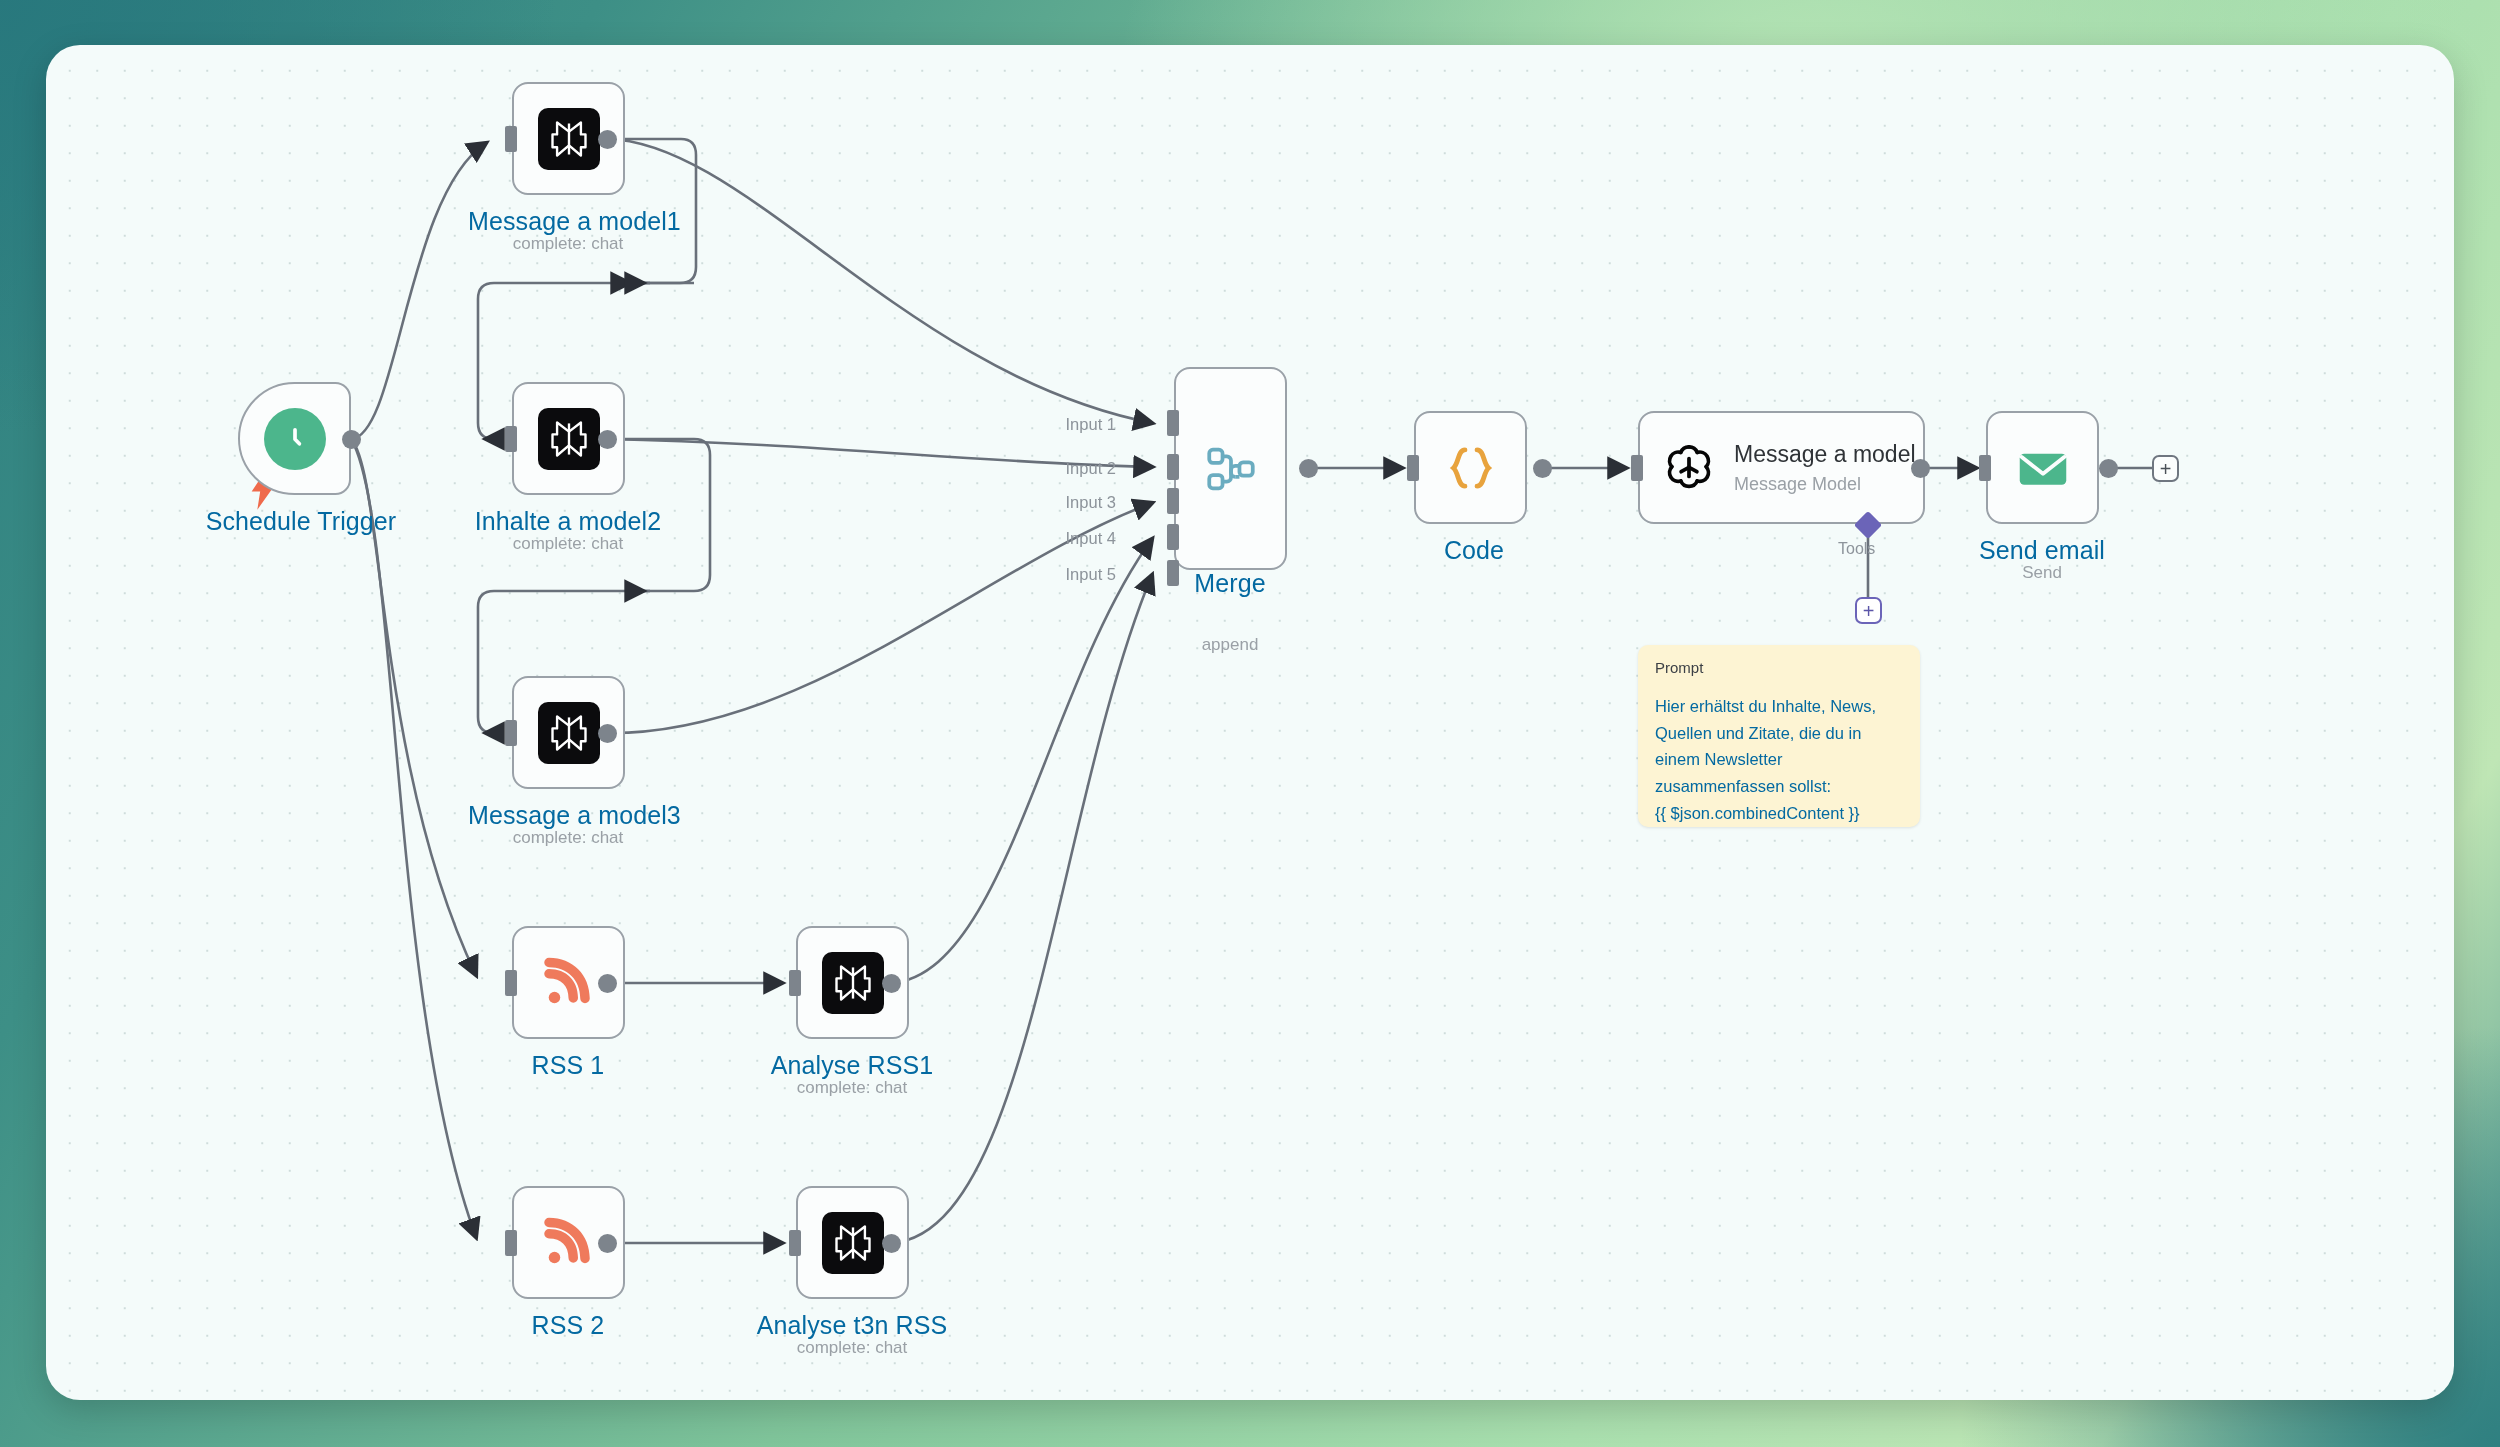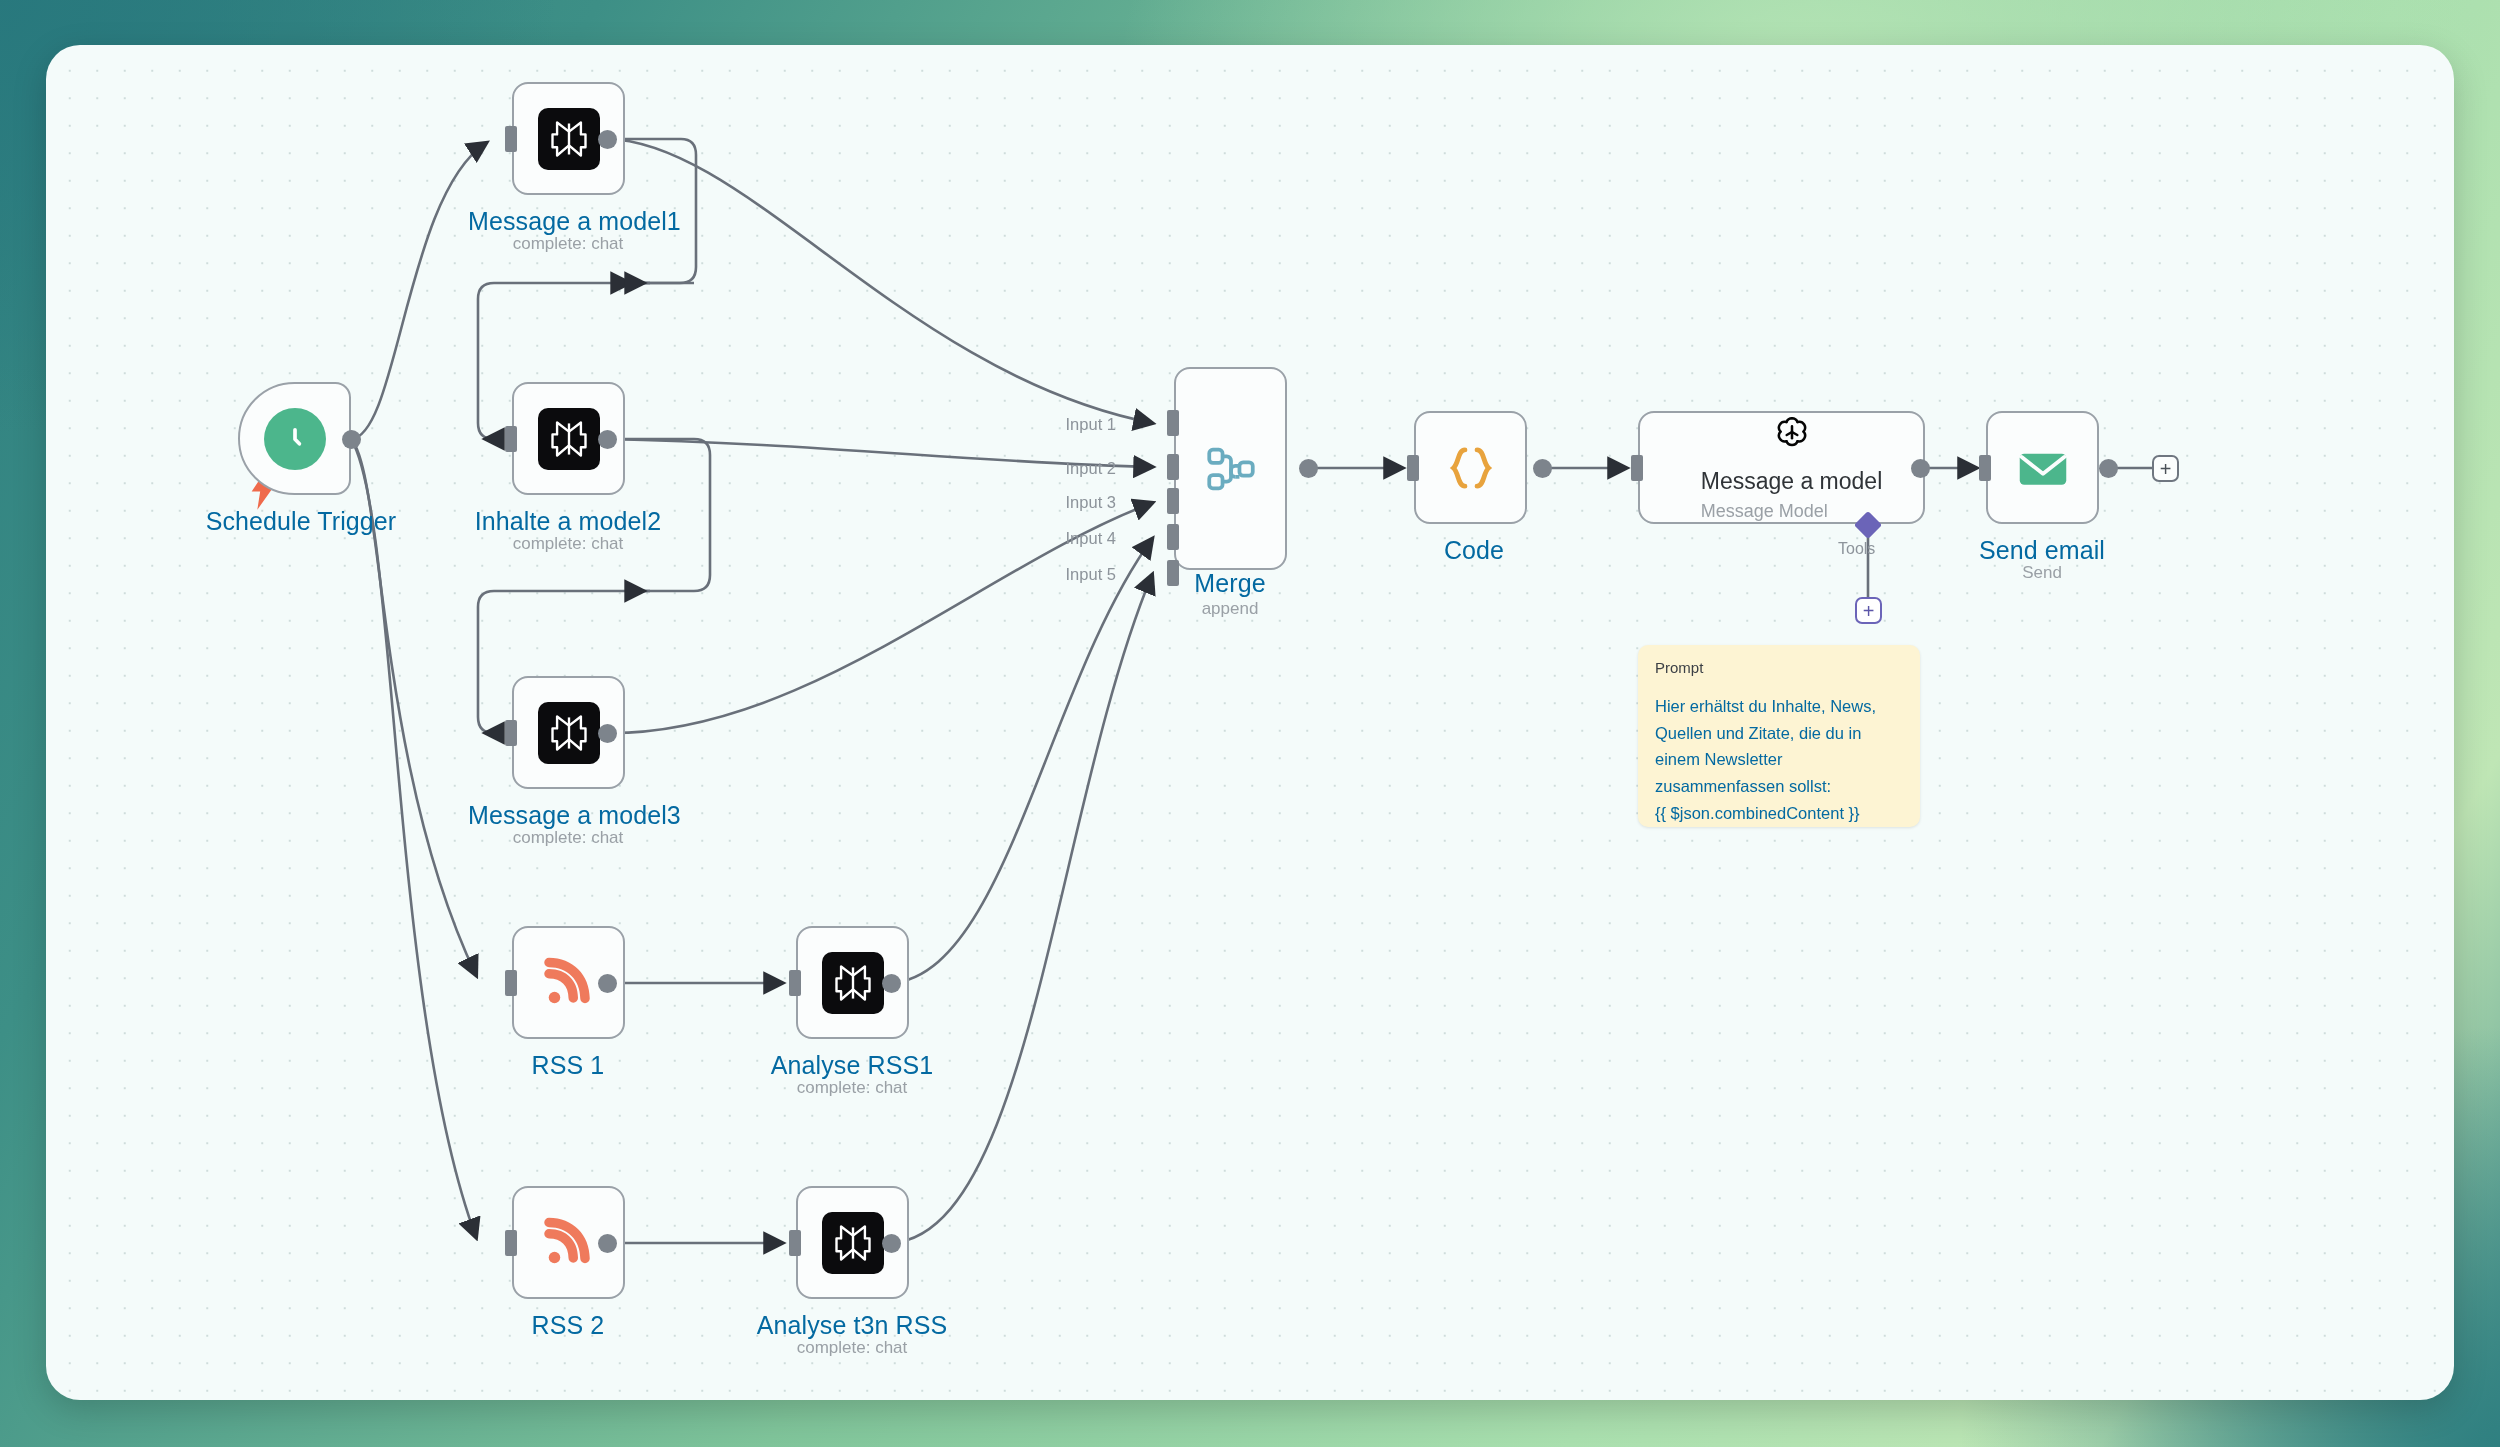--- a/index.html
+++ b/index.html
@@ -28,21 +28,21 @@
     background-image:radial-gradient(circle, #c7d6d6 1.1px, transparent 1.2px);
     background-size:27.5px 27.5px;background-position:10px 12px;opacity:.85;}
 
   svg.edges{position:absolute;left:0;top:0;width:2408px;height:1355px;overflow:visible;}
   .wire{fill:none;stroke:#69707a;stroke-width:2.6;}
   .arrowfill{fill:#2b2f36;}
 
   
   .node{position:absolute;box-sizing:border-box;background:#fbfdfd;
         border:2.4px solid #9aa1a8;border-radius:16px;
-        display:flex;align-items:center;justify-content:center;flex-direction:column;}
+        display:flex;align-items:center;justify-content:center;}
   .node.sq{width:113px;height:113px;}
   .trigger{width:113px;height:113px;border-radius:58px 16px 16px 58px;}
   .merge{width:113px;height:203px;border-radius:16px;}
   .wide{width:287px;height:113px;border-radius:16px;justify-content:flex-start;padding-left:20px;gap:16px;}
 
   .lbl{position:absolute;text-align:center;color:#0369a1;font-size:25px;letter-spacing:.1px;white-space:nowrap;}
   .sub{position:absolute;text-align:center;color:#9aa0a6;font-size:17px;white-space:nowrap;}
 
   
   .inport{position:absolute;width:12px;height:26px;background:#7d848c;border-radius:2px;}
@@ -272,21 +272,21 @@
   <div class="inport" style="left:1121px;top:443px;"></div>
   <div class="inport" style="left:1121px;top:479px;"></div>
   <div class="inport" style="left:1121px;top:515px;"></div>
   <div class="inlabel" style="left:1070px;top:370px;transform:translateX(-100%);">Input 1</div>
   <div class="inlabel" style="left:1070px;top:414px;transform:translateX(-100%);">Input 2</div>
   <div class="inlabel" style="left:1070px;top:448px;transform:translateX(-100%);">Input 3</div>
   <div class="inlabel" style="left:1070px;top:484px;transform:translateX(-100%);">Input 4</div>
   <div class="inlabel" style="left:1070px;top:520px;transform:translateX(-100%);">Input 5</div>
   <div class="outport" style="left:1253px;top:414px;"></div>
   <div class="lbl" style="left:1084px;top:524px;width:200px;">Merge</div>
-  <div class="sub" style="left:1084px;top:554px;width:200px;">append</div>
+  <div class="sub" style="left:1084px;top:590px;width:200px;">append</div>
 
   <div class="node sq" style="left:1368px;top:366px;">
     <svg width="58" height="58" viewBox="0 0 48 48">
       <g fill="none" stroke="#e8a33d" stroke-width="4" stroke-linecap="round">
         <path d="M19 9 C13 9 14 20 9.5 24 C14 28 13 39 19 39"></path>
         <path d="M29 9 C35 9 34 20 38.5 24 C34 28 35 39 29 39"></path>
       </g>
     </svg>
   </div>
   <div class="inport" style="left:1361px;top:410px;"></div>

